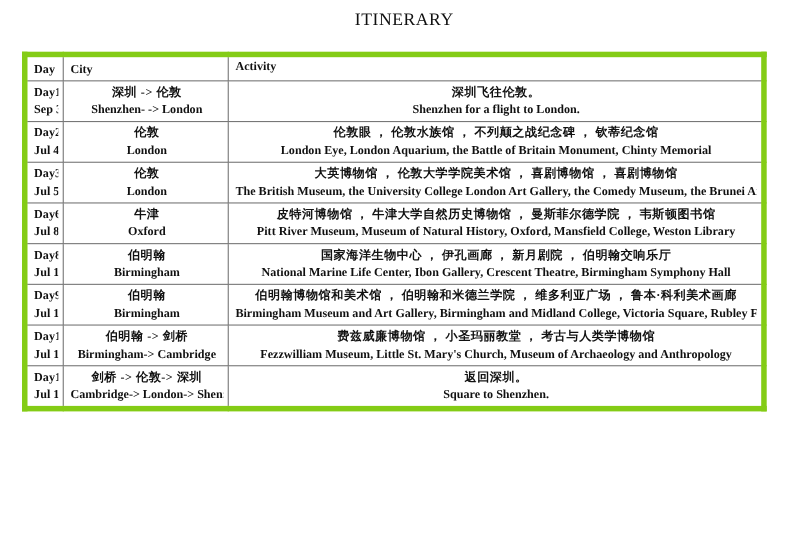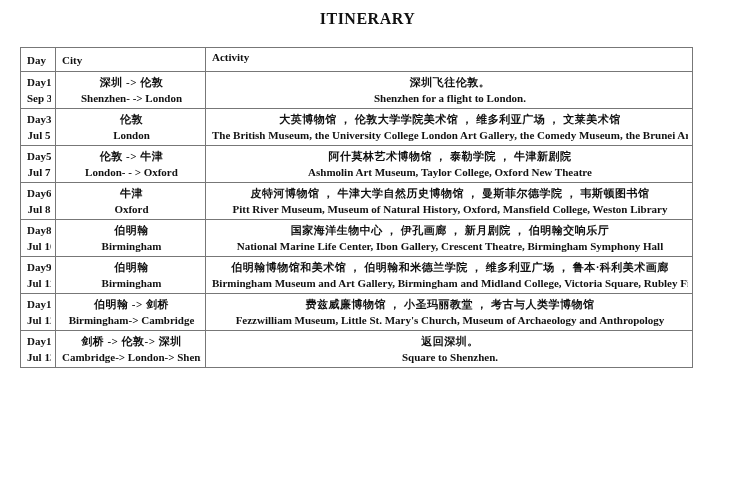--- a/index.html
+++ b/index.html
@@ -7,31 +7,31 @@
     width: 735px; height: 500px;
     background: #ffffff;
     font-family: "Liberation Serif", "DejaVu Serif", serif;
     overflow: hidden;
   }
   .page { position: relative; width: 735px; height: 500px; }
   .doc-title {
     margin-top: 10px;
     text-align: center;
     font-size: 16px;
-    font-weight: bold;
+    font-weight: normal;
     letter-spacing: 0.5px;
     color: #111111;
   }
   table.itinerary {
     position: absolute;
     left: 20px;
     top: 37px;
     width: 672px;
     border-collapse: collapse;
-    border: 1px solid #84cc16;
+    border: 5px solid #84cc16;
     table-layout: fixed;
   }
   table.itinerary th, table.itinerary td {
     border: 1px solid #777777;
     font-size: 11px;
     font-weight: bold;
     color: #111111;
     vertical-align: middle;
     padding: 2px 4px 2px 6px;
     text-align: center;
@@ -84,51 +84,51 @@
       <td>
         <span class="line zh">深圳 -&gt; 伦敦</span>
         <span class="line">Shenzhen- -&gt; London</span>
       </td>
       <td class="activity-cell">
         <span class="line zh">深圳飞往伦敦。</span>
         <span class="line">Shenzhen for a flight to London.</span>
       </td>
     </tr>
 
+    <tr>
+      <td>
+        <span class="line">Day2</span>
+        <span class="line">Jul 4</span>
+      </td>
+      <td>
+        <span class="line zh">伦敦</span>
+        <span class="line">London</span>
+      </td>
+      <td class="activity-cell">
+        <span class="line zh">伦敦眼 ， 伦敦水族馆 ， 不列颠之战纪念碑 ， 钦蒂纪念馆</span>
+        <span class="line">London Eye, London Aquarium, the Battle of Britain Monument, Chinty Memorial</span>
+      </td>
+    </tr>
 
     <tr>
       <td>
         <span class="line">Day3</span>
         <span class="line">Jul 5</span>
       </td>
       <td>
         <span class="line zh">伦敦</span>
         <span class="line">London</span>
       </td>
       <td class="activity-cell">
-        <span class="line zh">大英博物馆 ， 伦敦大学学院美术馆 ， 维多利亚广场 ， 文莱美术馆</span>
+        <span class="line zh">大英博物馆 ， 伦敦大学学院美术馆 ， 喜剧博物馆 ， 喜剧博物馆</span>
         <span class="line">The British Museum, the University College London Art Gallery, the Comedy Museum, the Brunei Art Gallery</span>
       </td>
     </tr>
 
 
-    <tr>
-      <td>
-        <span class="line">Day5</span>
-        <span class="line">Jul 7</span>
-      </td>
-      <td>
-        <span class="line zh">伦敦 -&gt; 牛津</span>
-        <span class="line">London- - &gt; Oxford</span>
-      </td>
-      <td class="activity-cell">
-        <span class="line zh">阿什莫林艺术博物馆 ， 泰勒学院 ， 牛津新剧院</span>
-        <span class="line">Ashmolin Art Museum, Taylor College, Oxford New Theatre</span>
-      </td>
-    </tr>
 
     <tr>
       <td>
         <span class="line">Day6</span>
         <span class="line">Jul 8</span>
       </td>
       <td>
         <span class="line zh">牛津</span>
         <span class="line">Oxford</span>
       </td>

